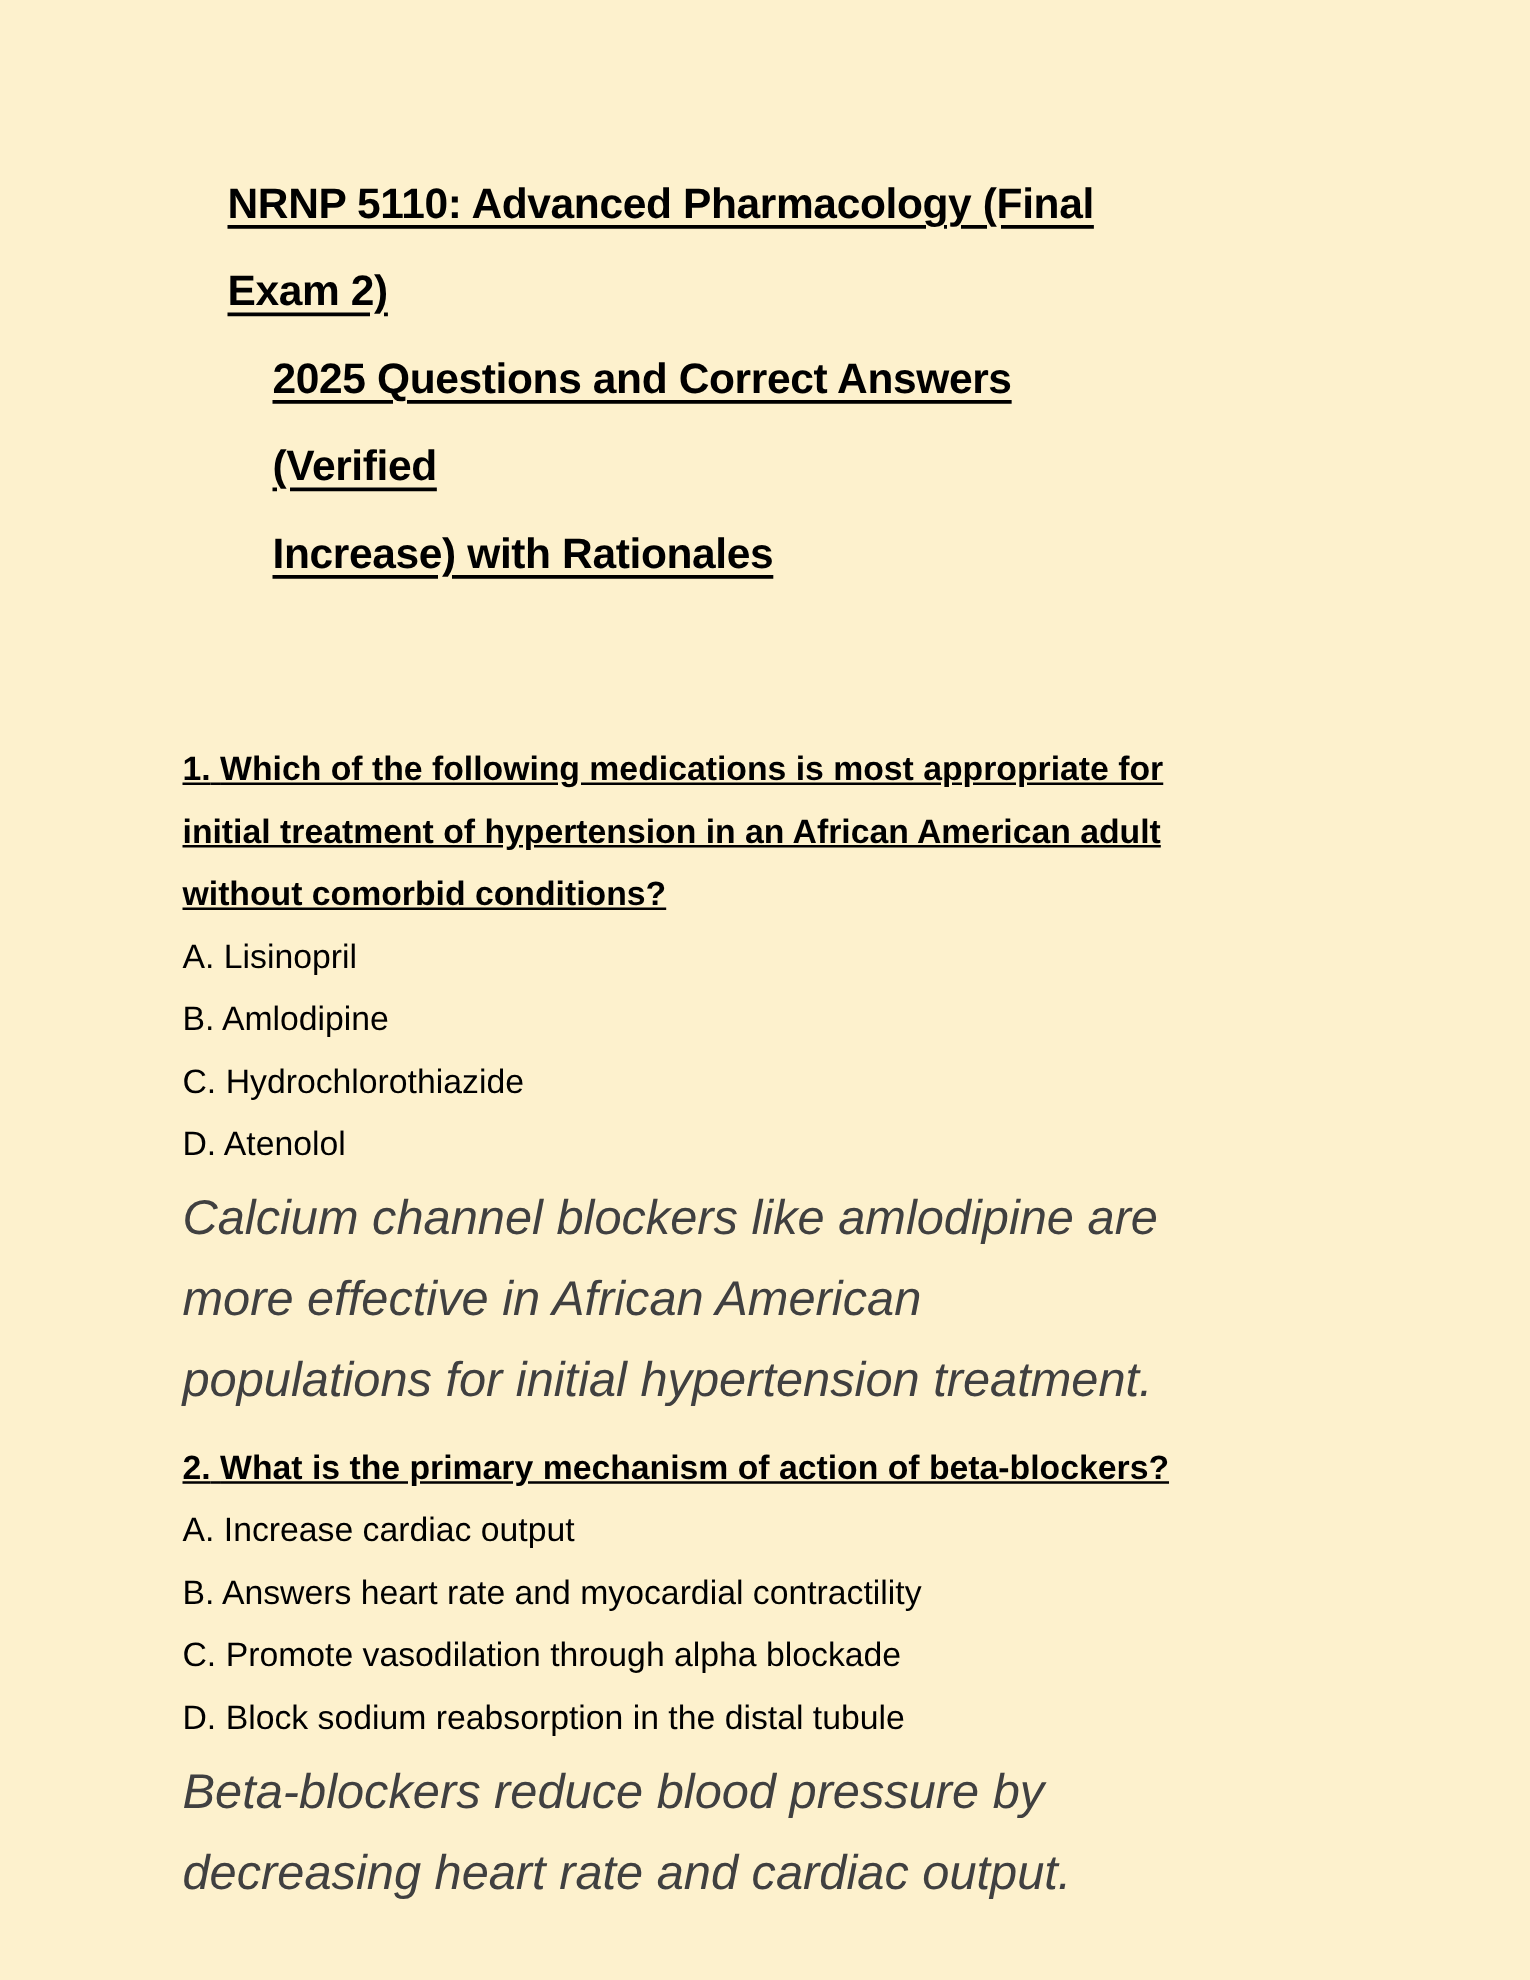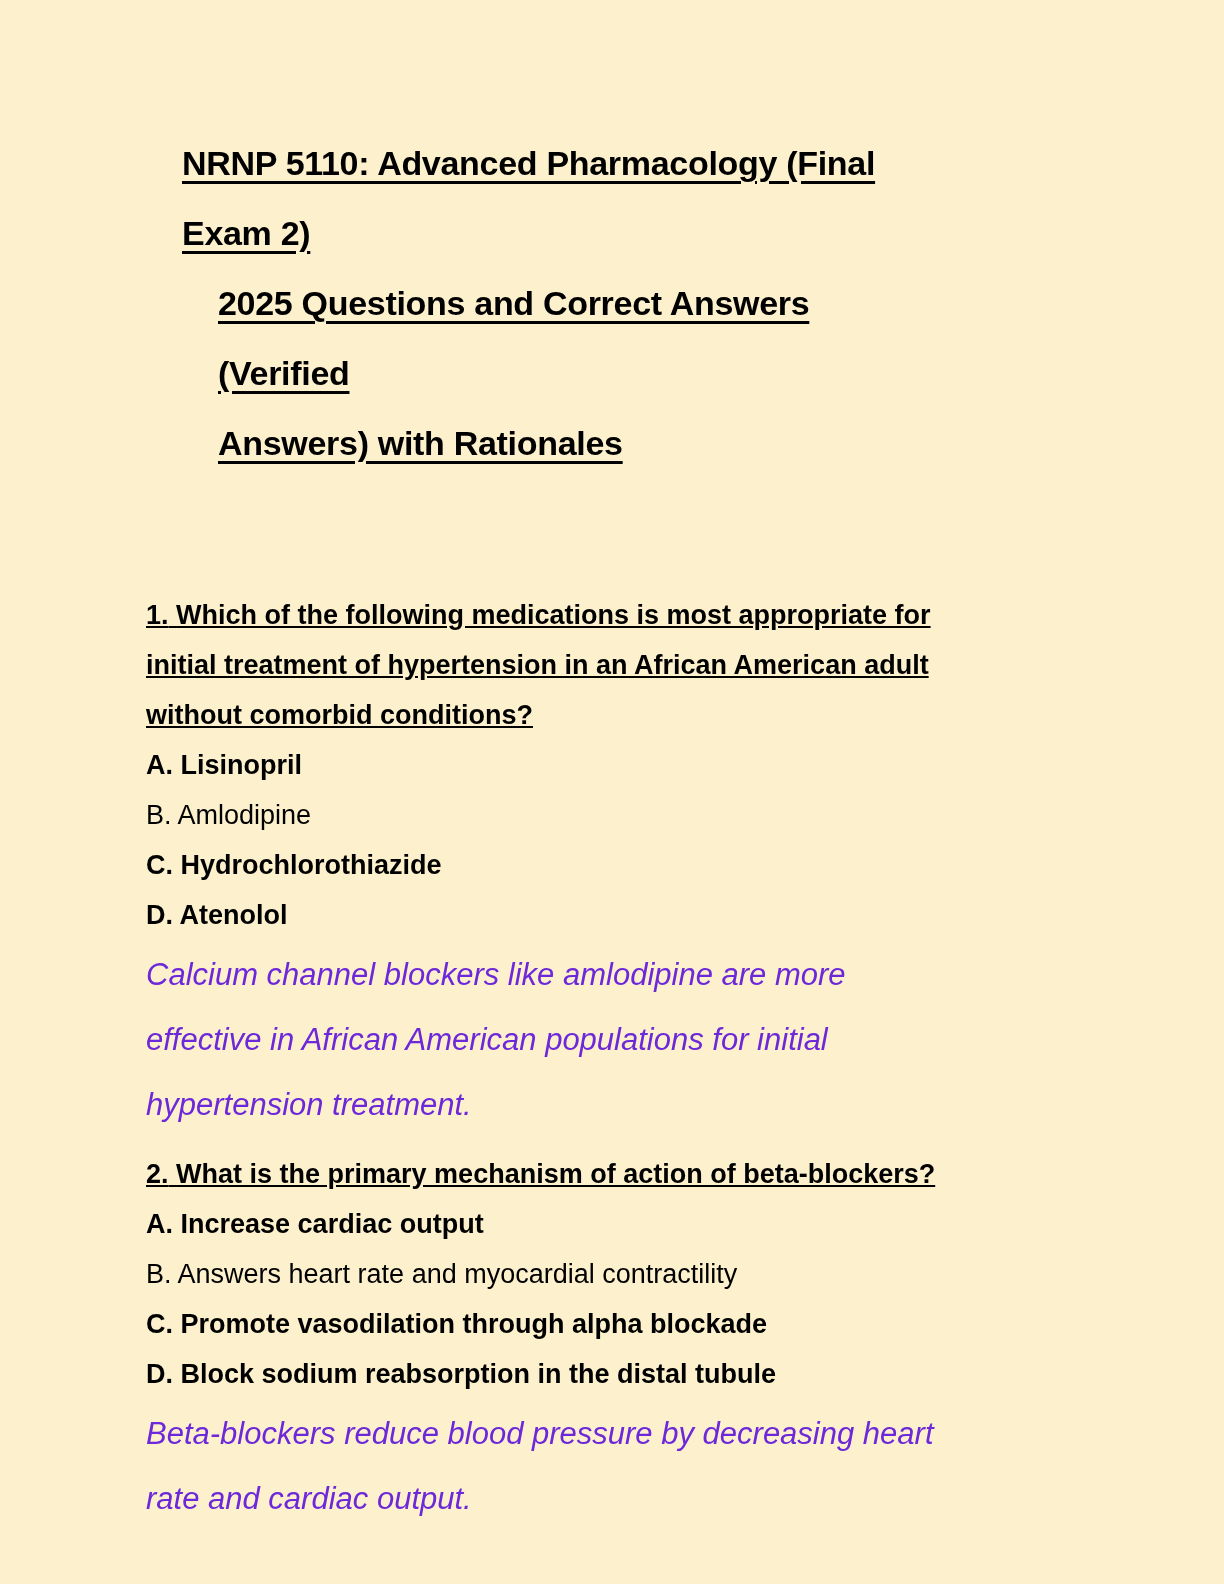--- a/index.html
+++ b/index.html
@@ -43,42 +43,42 @@
   .question .line {
     margin: 0;
     font-size: 27px;
     line-height: 50px;
   }
   .q-text {
     font-weight: bold;
     text-decoration: underline;
   }
   .option {
-    font-weight: bold;
+    font-weight: normal;
   }
   .option.correct {
     font-weight: normal;
   }
   .rationale {
     margin: 2px 0 12px 0;
-    font-size: 31px;
+    font-size: 39px;
     line-height: 65px;
     font-style: italic;
-    color: #6d28d9;
+    color: #404040;
   }
 </style>
 </head>
 <body>
 
 <div class="page">
 
   <h1 class="title">
     <span class="title-line first">NRNP 5110: Advanced Pharmacology (Final Exam 2)</span>
     <span class="title-line">2025 Questions and Correct Answers (Verified</span>
-    <span class="title-line">Answers) with Rationales</span>
+    <span class="title-line">Increase) with Rationales</span>
   </h1>
 
   <section class="question">
     <p class="line q-text"><span>1.</span> <span>Which of the following medications is most appropriate for initial treatment of hypertension in an African American adult without comorbid conditions?</span></p>
     <p class="line option"><span>A.</span> <span>Lisinopril</span></p>
     <p class="line option correct"><span>B.</span> <span>Amlodipine</span></p>
     <p class="line option"><span>C.</span> <span>Hydrochlorothiazide</span></p>
     <p class="line option"><span>D.</span> <span>Atenolol</span></p>
     <p class="rationale">Calcium channel blockers like amlodipine are more effective in African American populations for initial hypertension treatment.</p>
   </section>

